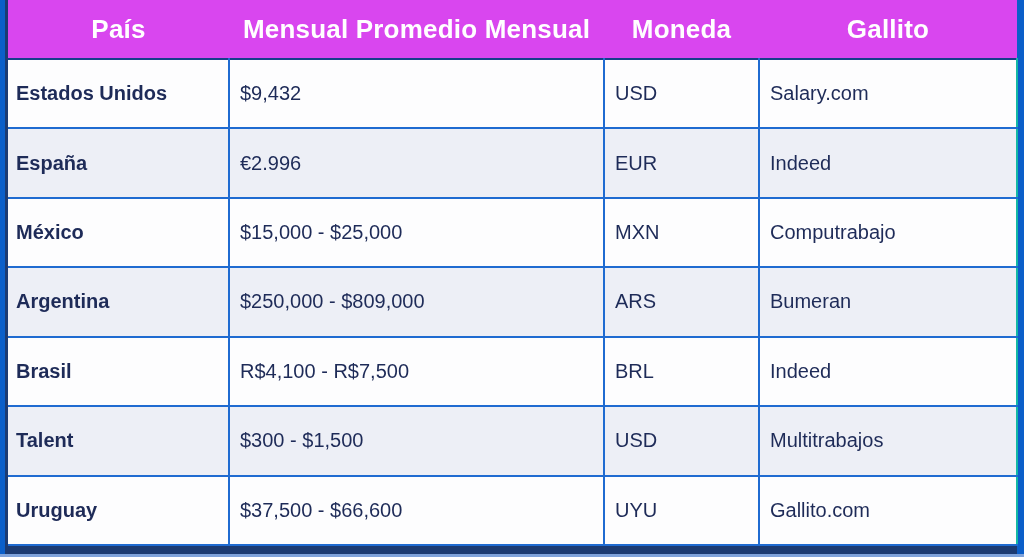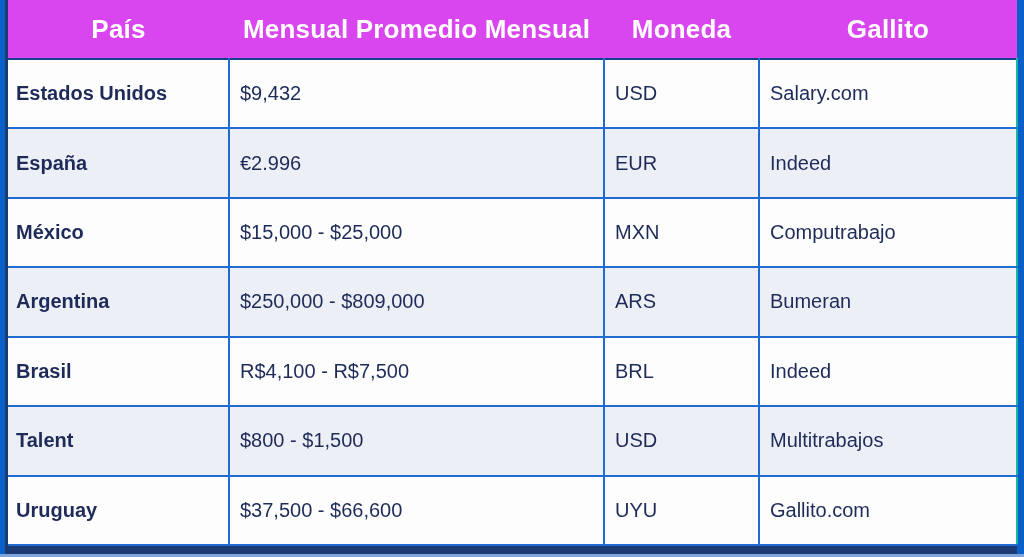--- a/index.html
+++ b/index.html
@@ -109,21 +109,21 @@
             <td>Bumeran</td>
           </tr>
           <tr>
             <td class="pais">Brasil</td>
             <td>R$4,100 - R$7,500</td>
             <td>BRL</td>
             <td>Indeed</td>
           </tr>
           <tr>
             <td class="pais">Talent</td>
-            <td>$800 - $1,500</td>
+            <td>$300 - $1,500</td>
             <td>USD</td>
             <td>Multitrabajos</td>
           </tr>
           <tr>
             <td class="pais">Uruguay</td>
             <td>$37,500 - $66,600</td>
             <td>UYU</td>
             <td>Gallito.com</td>
           </tr>
         </tbody>

